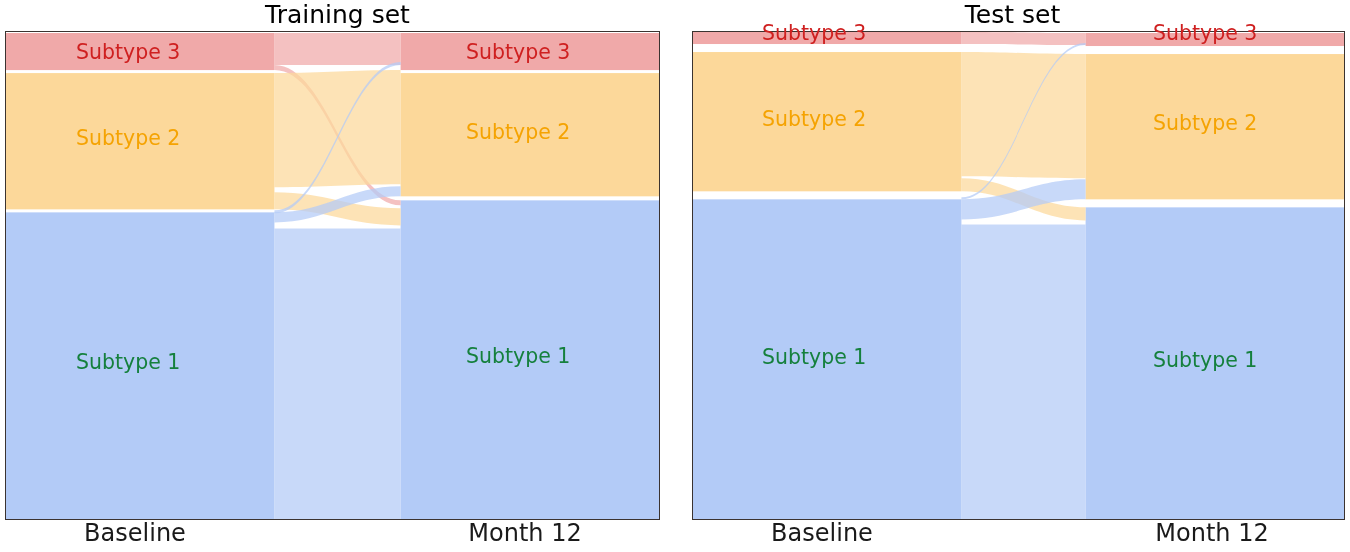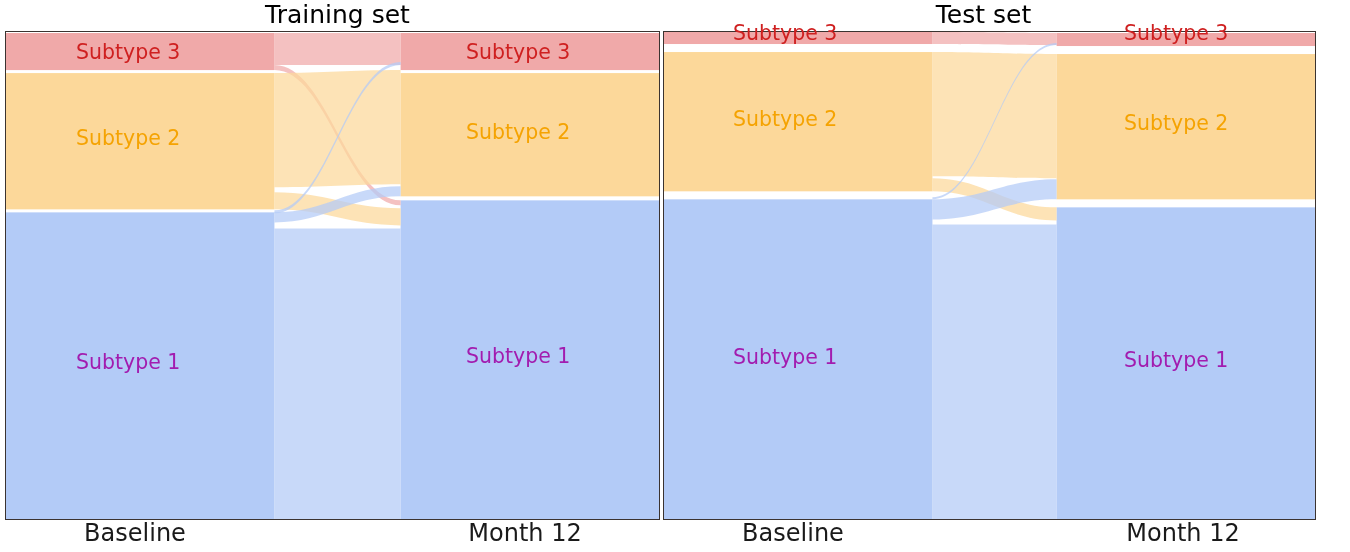--- a/index.html
+++ b/index.html
@@ -1,20 +1,20 @@
 <!DOCTYPE html>
 <html><head>
 <meta charset="utf-8">
 <style>
   html,body{margin:0;padding:0;background:#ffffff;}
   body{width:1350px;height:552px;font-family:"DejaVu Sans","Liberation Sans",sans-serif;overflow:hidden;}
   .figure{position:relative;width:1172px;height:552px;background:#ffffff;}
   .panel{position:absolute;top:0;height:552px;}
   #panel-train{left:0;width:675px;}
-  #panel-test{left:646px;width:675px;}
+  #panel-test{left:675px;width:675px;}
   .panel-title{
     position:absolute;top:0;left:0;width:100%;
     text-align:center;font-size:25px;color:#000000;
     line-height:30px;letter-spacing:0px;
   }
   .plot-box{
     position:absolute;box-sizing:border-box;
     border:1.6px solid #3b3330;background:#ffffff;overflow:hidden;
   }
   #plot-train{left:5px;top:31px;width:655px;height:489px;}
@@ -22,21 +22,21 @@
   .plot-svg{position:absolute;left:0;top:0;width:100%;height:100%;display:block;}
   .axis-label{
     position:absolute;font-size:24px;color:#1a1a1a;text-align:center;
     line-height:25px;bottom:6px;
   }
   .node-label{
     position:absolute;font-size:20.5px;line-height:22px;white-space:nowrap;
   }
   .lbl-s3{color:#cf2020;}
   .lbl-s2{color:#f5a302;}
-  .lbl-s1{color:#a21caf;}
+  .lbl-s1{color:#15803d;}
 </style>
 </head>
 <body>
 
 <div class="figure">
 
   <div class="panel" id="panel-train">
     <div class="panel-title">Training set</div>
 
     <div class="plot-box" id="plot-train">

